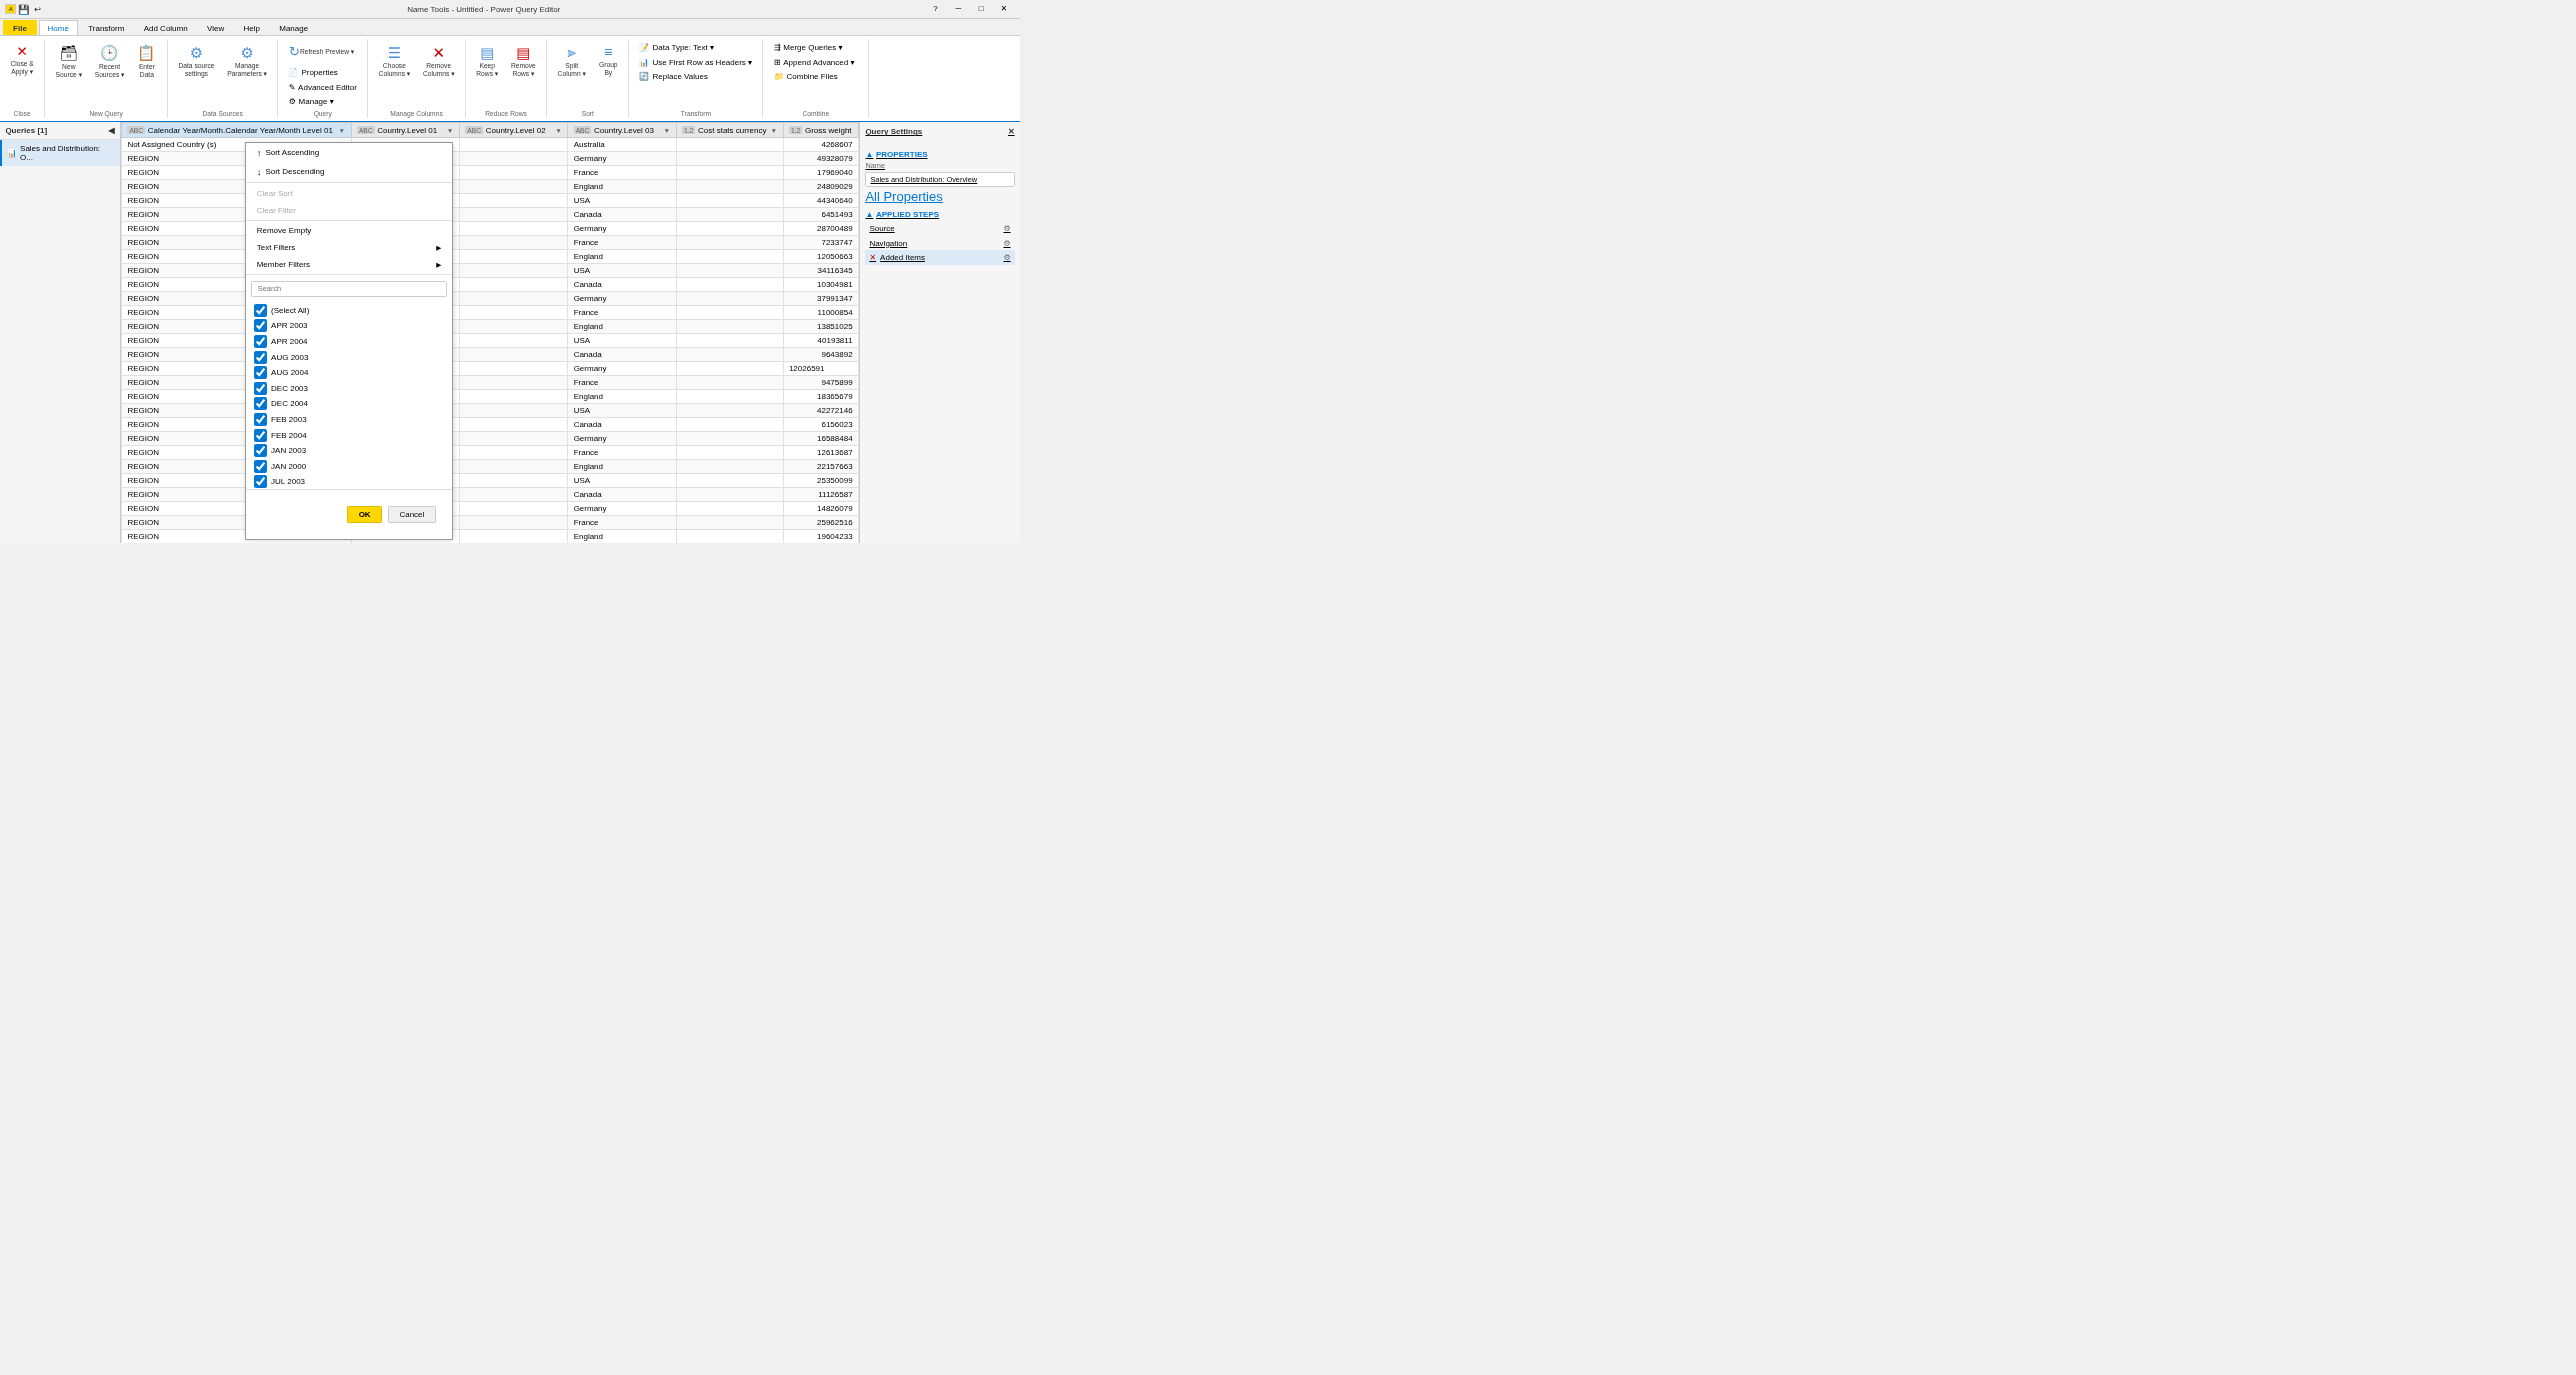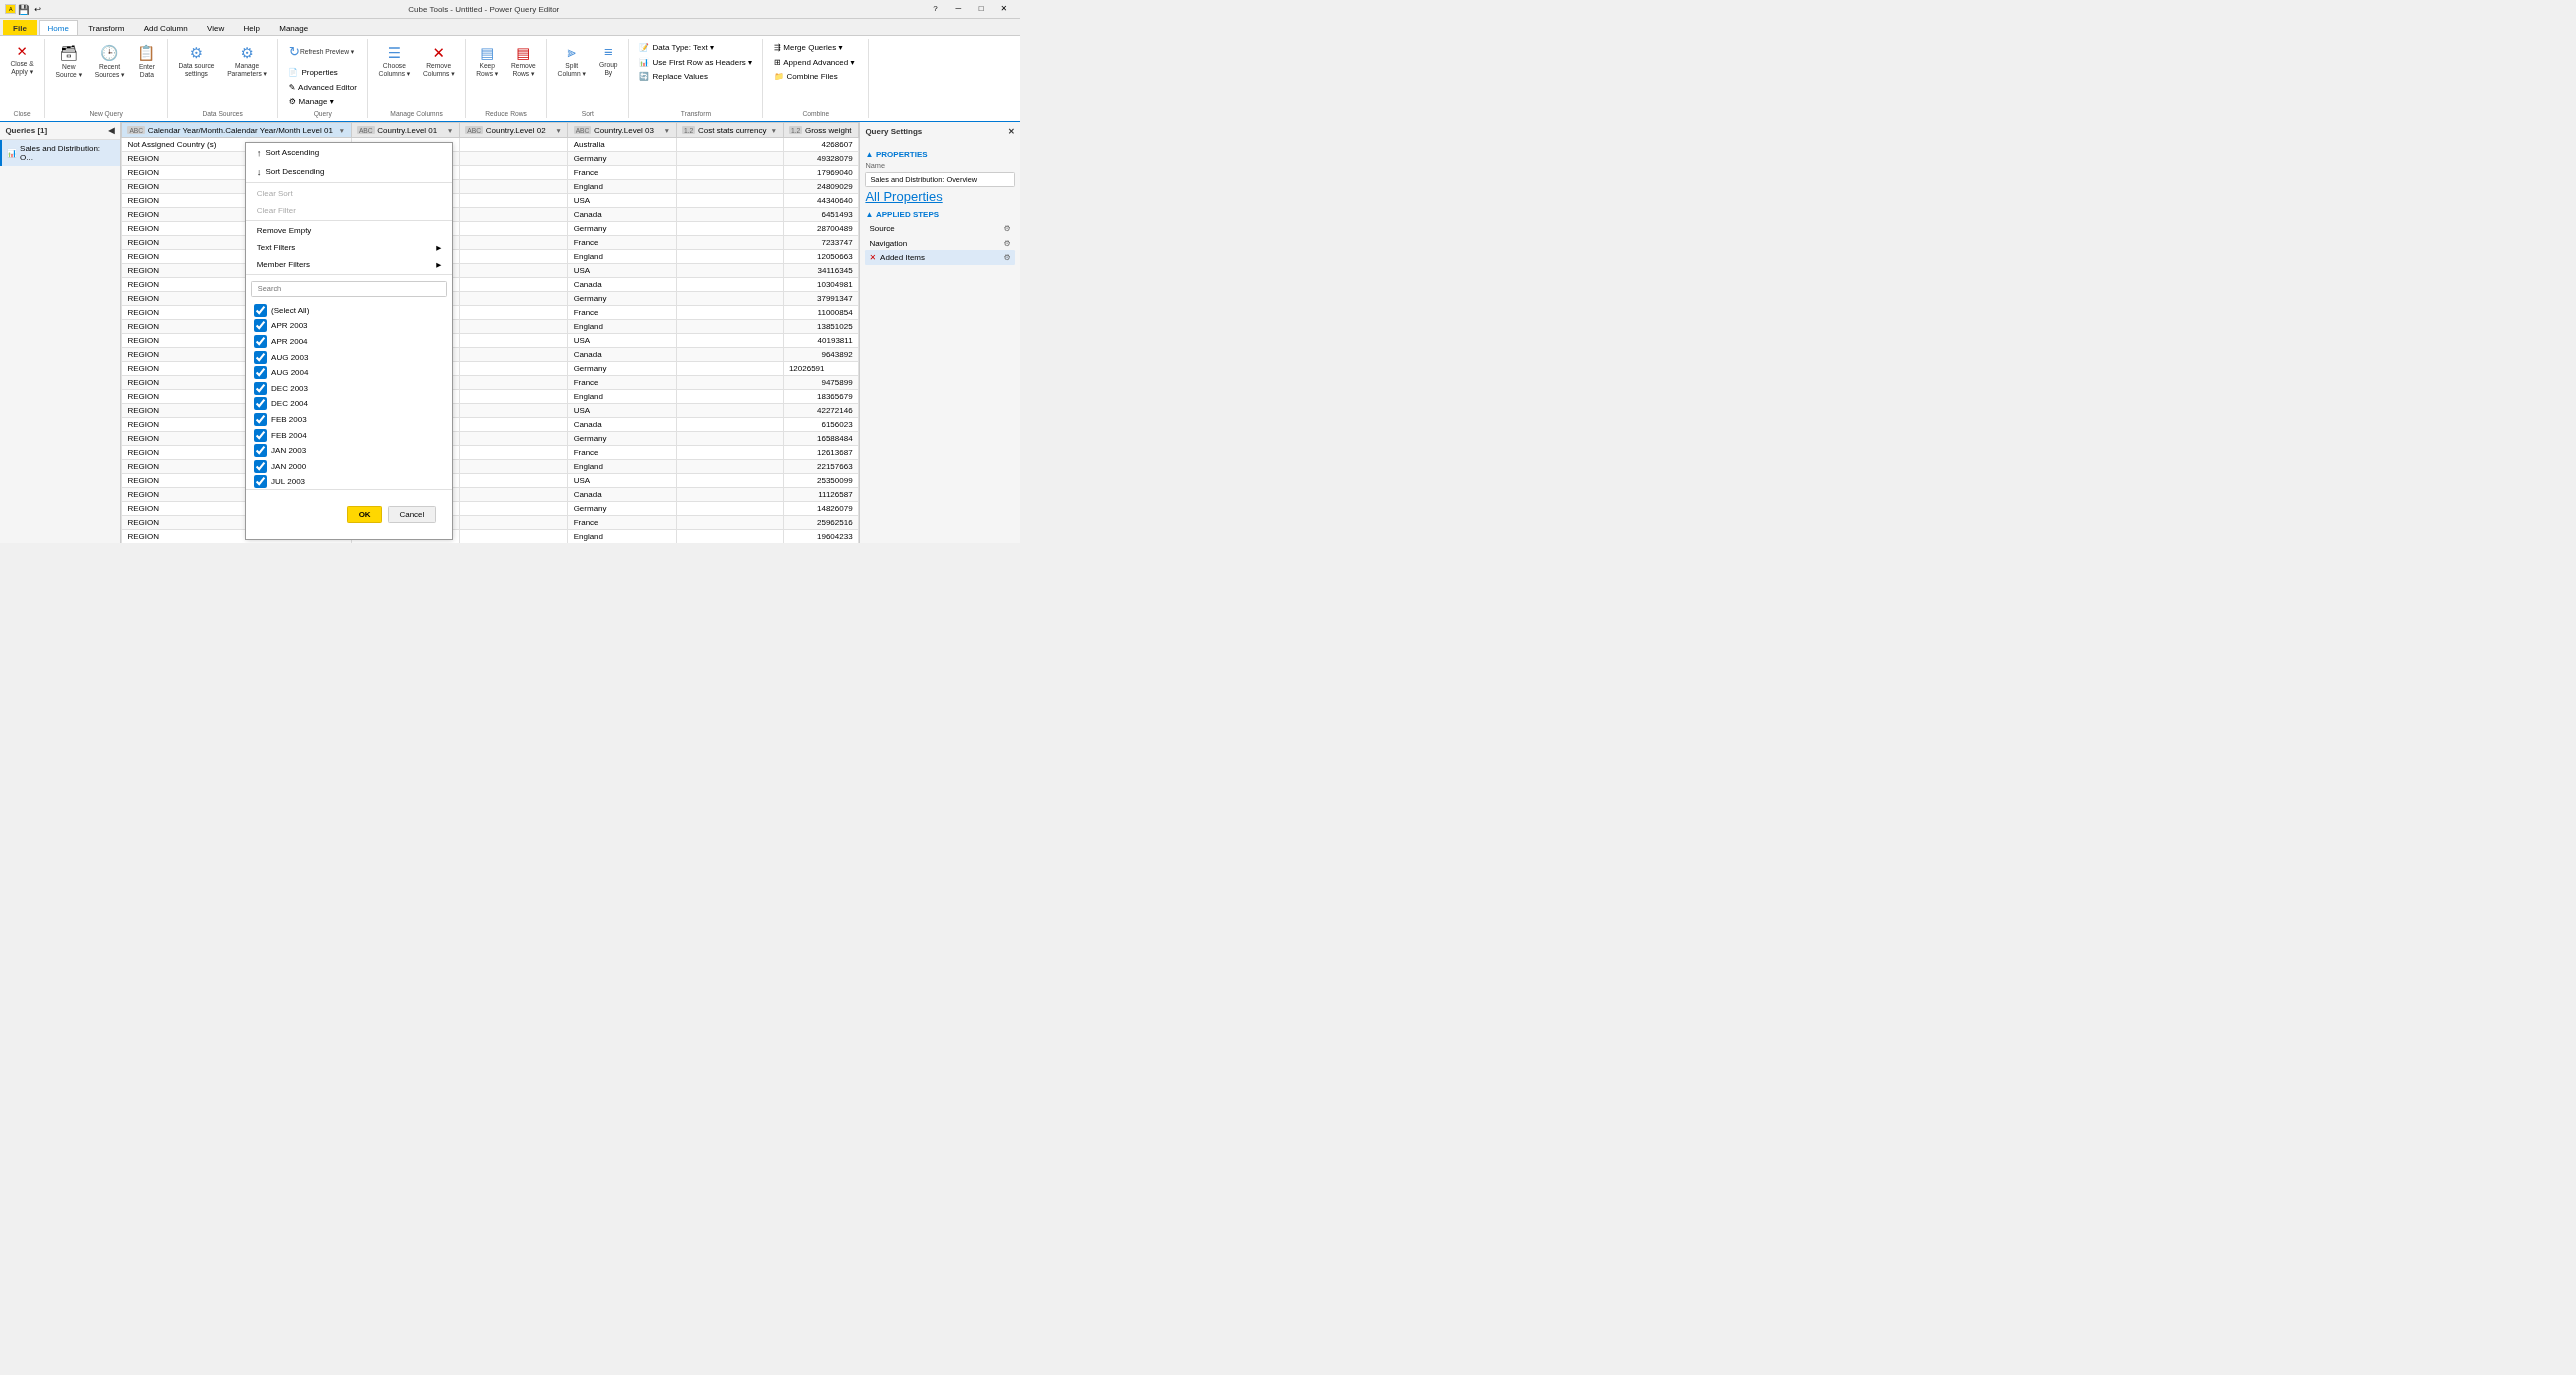--- a/index.html
+++ b/index.html
@@ -272,20 +272,21 @@
     }
 
     
     .right-panel {
       width: 161px;
       background: #f5f5f5;
       border-left: 0.7px solid #ccc;
       display: flex;
       flex-direction: column;
       padding: 5.4px;
+      text-decoration: underline;
     }
     .right-panel-header {
       font-size: 9.4px;
       font-weight: bold;
       color: #333;
       margin-bottom: 8px;
       display: flex;
       justify-content: space-between;
       align-items: center;
     }
@@ -347,21 +348,21 @@
   </style>
 </head>
 <body>
 
 <div class="title-bar">
   <div class="title-bar-icons">
     <div class="title-bar-icon" style="background:#ffd700;">A</div>
     <div class="title-bar-icon" style="background:transparent; border:none; font-size:9.4px;">💾</div>
     <div class="title-bar-icon" style="background:transparent; border:none; font-size:8px;">↩</div>
   </div>
-  <div class="title-bar-title">Cube Tools - Untitled - Power Query Editor</div>
+  <div class="title-bar-title">Name Tools - Untitled - Power Query Editor</div>
   <div class="title-bar-controls">
     <button class="title-bar-btn">?</button>
     <button class="title-bar-btn">─</button>
     <button class="title-bar-btn">□</button>
     <button class="title-bar-btn close">✕</button>
   </div>
 </div>
 
 <div class="ribbon-tabs">
   <div class="ribbon-tab file">File</div>

